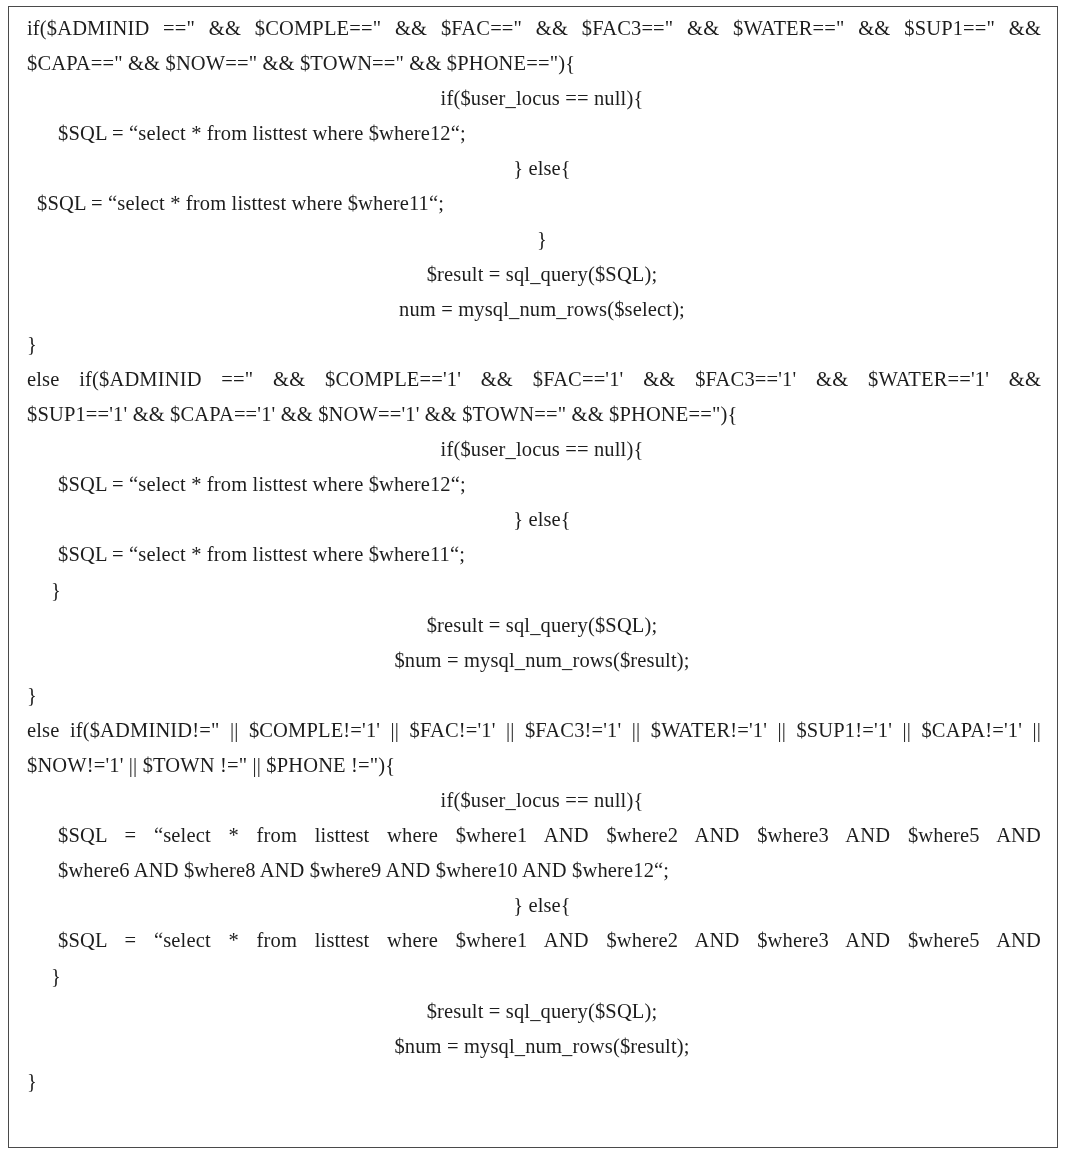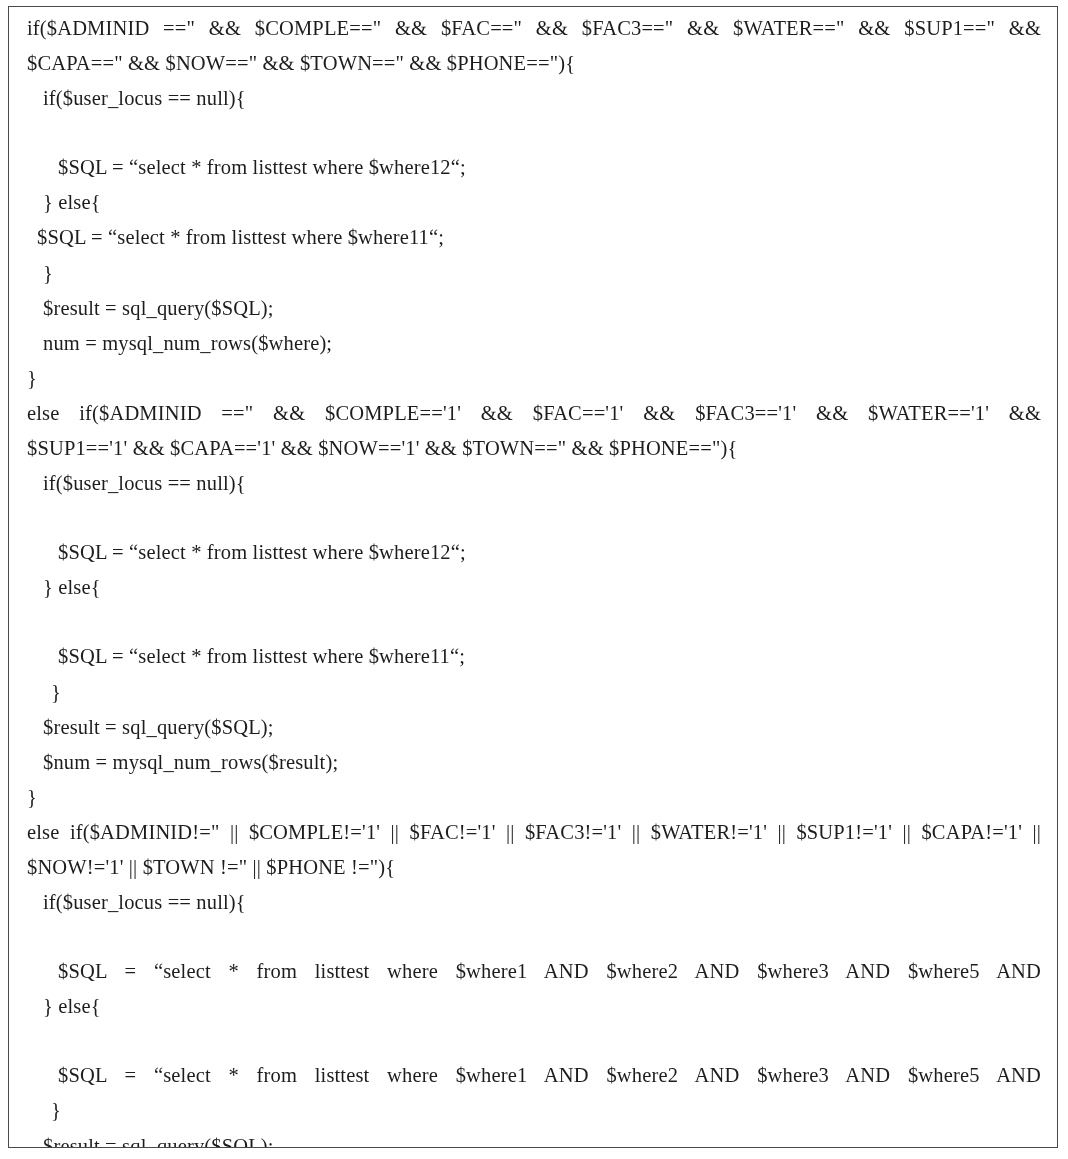--- a/index.html
+++ b/index.html
@@ -55,51 +55,51 @@
     white-space: normal;
   }
   .wrap .seg-last {
     display: block;
     text-align: left;
     white-space: pre-wrap;
   }
 
   
   .ind0 { padding-left: 0px; }
-  .ind1 { padding-left: 16px; }
-  .ind2 { padding-left: 31px; margin-top: 34px; }
+  .ind1 { padding-left: 16px; text-align: center; }
+  .ind2 { padding-left: 31px; }
   .ind3 { padding-left: 10px; }
   .ind4 { padding-left: 24px; }
 </style>
 </head>
 <body>
 
 <div class="code-frame">
   <div class="code-body">
       <div class="line ind0 wrap"><span class="seg-just">if($ADMINID ==" &amp;&amp; $COMPLE==" &amp;&amp; $FAC==" &amp;&amp; $FAC3==" &amp;&amp; $WATER==" &amp;&amp; $SUP1==" &amp;&amp;</span><span class="seg-last">$CAPA==" &amp;&amp; $NOW==" &amp;&amp; $TOWN==" &amp;&amp; $PHONE=="){</span></div>
       <div class="line ind1">if($user_locus == null){</div>
       <div class="line ind2">$SQL = “select * from listtest where $where12“;</div>
       <div class="line ind1">} else{</div>
       <div class="line ind3">$SQL = “select * from listtest where $where11“;</div>
       <div class="line ind1">}</div>
       <div class="line ind1">$result = sql_query($SQL);</div>
-      <div class="line ind1">num = mysql_num_rows($where);</div>
+      <div class="line ind1">num = mysql_num_rows($select);</div>
       <div class="line ind0">}</div>
       <div class="line ind0 wrap"><span class="seg-just">else if($ADMINID ==" &amp;&amp; $COMPLE=='1' &amp;&amp; $FAC=='1' &amp;&amp; $FAC3=='1' &amp;&amp; $WATER=='1' &amp;&amp;</span><span class="seg-last">$SUP1=='1' &amp;&amp; $CAPA=='1' &amp;&amp; $NOW=='1' &amp;&amp; $TOWN==" &amp;&amp; $PHONE=="){</span></div>
       <div class="line ind1">if($user_locus == null){</div>
       <div class="line ind2">$SQL = “select * from listtest where $where12“;</div>
       <div class="line ind1">} else{</div>
       <div class="line ind2">$SQL = “select * from listtest where $where11“;</div>
       <div class="line ind4">}</div>
       <div class="line ind1">$result = sql_query($SQL);</div>
       <div class="line ind1">$num = mysql_num_rows($result);</div>
       <div class="line ind0">}</div>
       <div class="line ind0 wrap"><span class="seg-just">else if($ADMINID!=" || $COMPLE!='1' || $FAC!='1' || $FAC3!='1' || $WATER!='1' || $SUP1!='1' || $CAPA!='1' ||</span><span class="seg-last">$NOW!='1' || $TOWN !=" || $PHONE !="){</span></div>
       <div class="line ind1">if($user_locus == null){</div>
-      <div class="line ind2 wrap"><span class="seg-just">$SQL = “select * from listtest where $where1 AND $where2 AND $where3 AND $where5 AND</span></div>
+      <div class="line ind2 wrap"><span class="seg-just">$SQL = “select * from listtest where $where1 AND $where2 AND $where3 AND $where5 AND</span><span class="seg-last">$where6 AND $where8 AND $where9 AND $where10 AND $where12“;</span></div>
       <div class="line ind1">} else{</div>
       <div class="line ind2 wrap"><span class="seg-just">$SQL = “select * from listtest where $where1 AND $where2 AND $where3 AND $where5 AND</span></div>
       <div class="line ind4">}</div>
       <div class="line ind1">$result = sql_query($SQL);</div>
       <div class="line ind1">$num = mysql_num_rows($result);</div>
       <div class="line ind0">}</div>
     </div>
 </div>
 
 </body></html>

